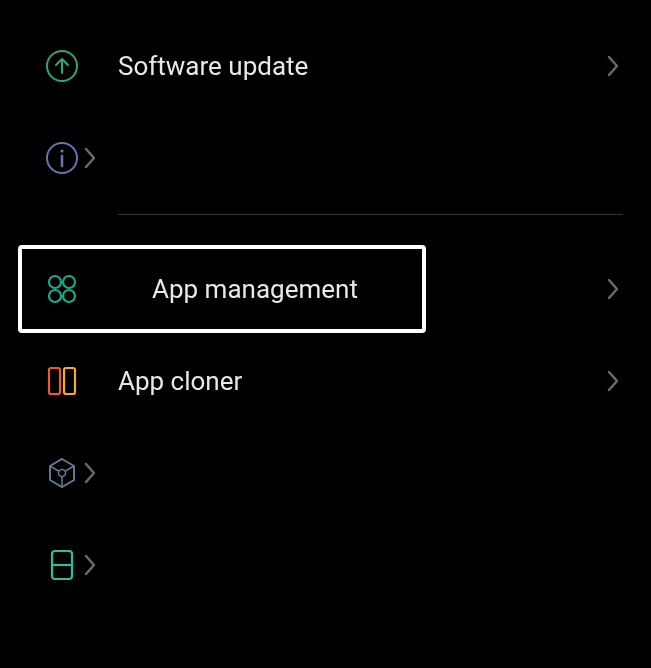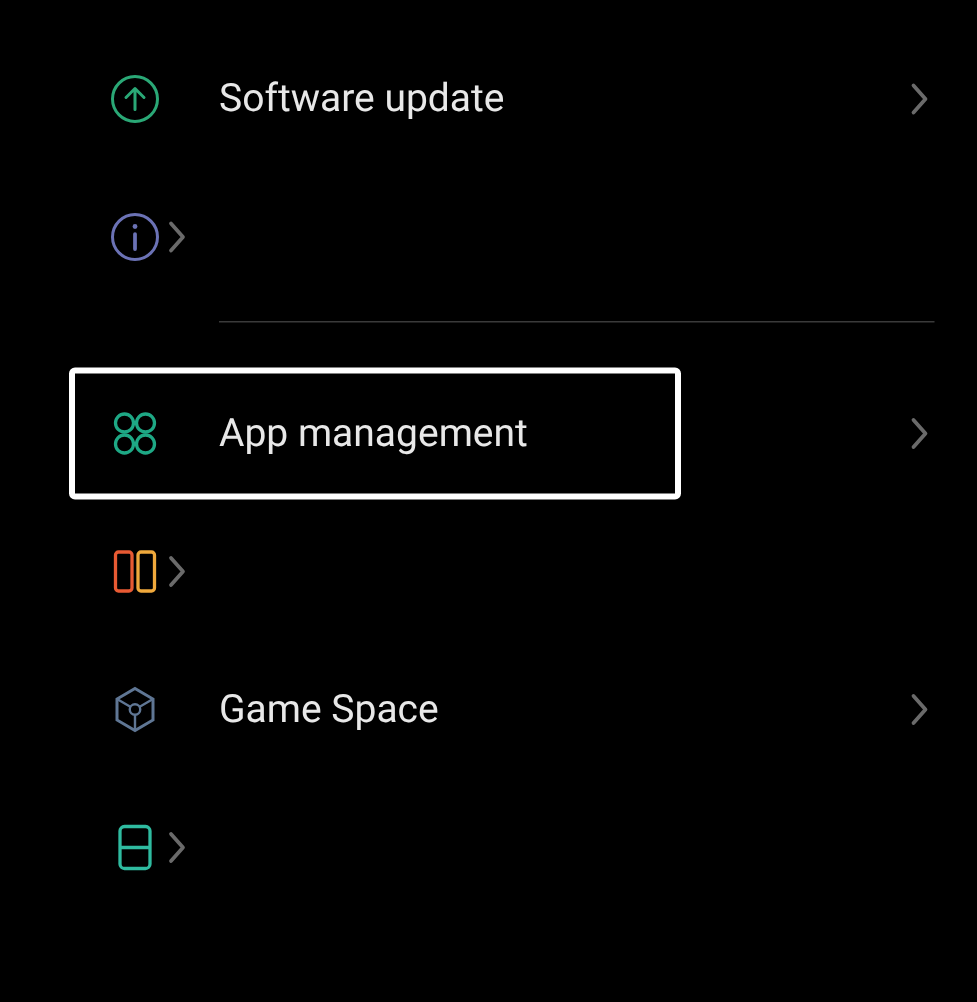--- a/index.html
+++ b/index.html
@@ -6,21 +6,20 @@
     body {
       background: #000;
       font-family: -apple-system, BlinkMacSystemFont, 'Segoe UI', Roboto, sans-serif;
       color: #fff;
       width: 651px;
       height: 668px;
       overflow: hidden;
     }
     .settings-list {
       padding-top: 20px;
-      margin-left: 28px;
     }
     .settings-item {
       display: flex;
       align-items: center;
       height: 92px;
       padding: 0 28px 0 44px;
       cursor: pointer;
     }
     .item-icon {
       width: 36px;
@@ -52,20 +51,21 @@
     .divider {
       height: 1px;
       background: #3a3a3a;
       margin-left: 118px;
       margin-right: 28px;
       margin-top: 10px;
       margin-bottom: 28px;
     }
     .highlighted {
       position: relative;
+      gap: 34px;
     }
     .highlight-box {
       position: absolute;
       left: 18px;
       top: 2px;
       width: 408px;
       height: 88px;
       border: 4px solid #fff;
       border-radius: 4px;
       pointer-events: none;
@@ -126,36 +126,36 @@
     </span>
   </div>
 
   <div class="settings-item">
     <span class="item-icon">
       <svg viewBox="0 0 36 36" fill="none">
         <rect x="5" y="5" width="11" height="26" rx="2" stroke="#e85a33" stroke-width="2.2"></rect>
         <rect x="20" y="5" width="11" height="26" rx="2" stroke="#f0a93c" stroke-width="2.2"></rect>
       </svg>
     </span>
+    <span class="item-label">App cloner</span>
     <span class="chevron">
       <svg viewBox="0 0 14 24" fill="none">
         <path d="M3 3 L11 12 L3 21" stroke="#6a6a6a" stroke-width="2.5" stroke-linecap="round" stroke-linejoin="round"></path>
       </svg>
     </span>
   </div>
 
   <div class="settings-item">
     <span class="item-icon">
       <svg viewBox="0 0 36 36" fill="none">
         <path d="M18 4 L30 11 L30 25 L18 32 L6 25 L6 11 Z" stroke="#5f7694" stroke-width="2" fill="none"></path>
         <path d="M18 18 L6 11 M18 18 L30 11 M18 18 L18 32" stroke="#5f7694" stroke-width="1.6"></path>
         <circle cx="18" cy="18" r="3.5" fill="#000" stroke="#5f7694" stroke-width="1.6"></circle>
       </svg>
     </span>
-    <span class="item-label">Game Space</span>
     <span class="chevron">
       <svg viewBox="0 0 14 24" fill="none">
         <path d="M3 3 L11 12 L3 21" stroke="#6a6a6a" stroke-width="2.5" stroke-linecap="round" stroke-linejoin="round"></path>
       </svg>
     </span>
   </div>
 
   <div class="settings-item">
     <span class="item-icon">
       <svg viewBox="0 0 36 36" fill="none">

